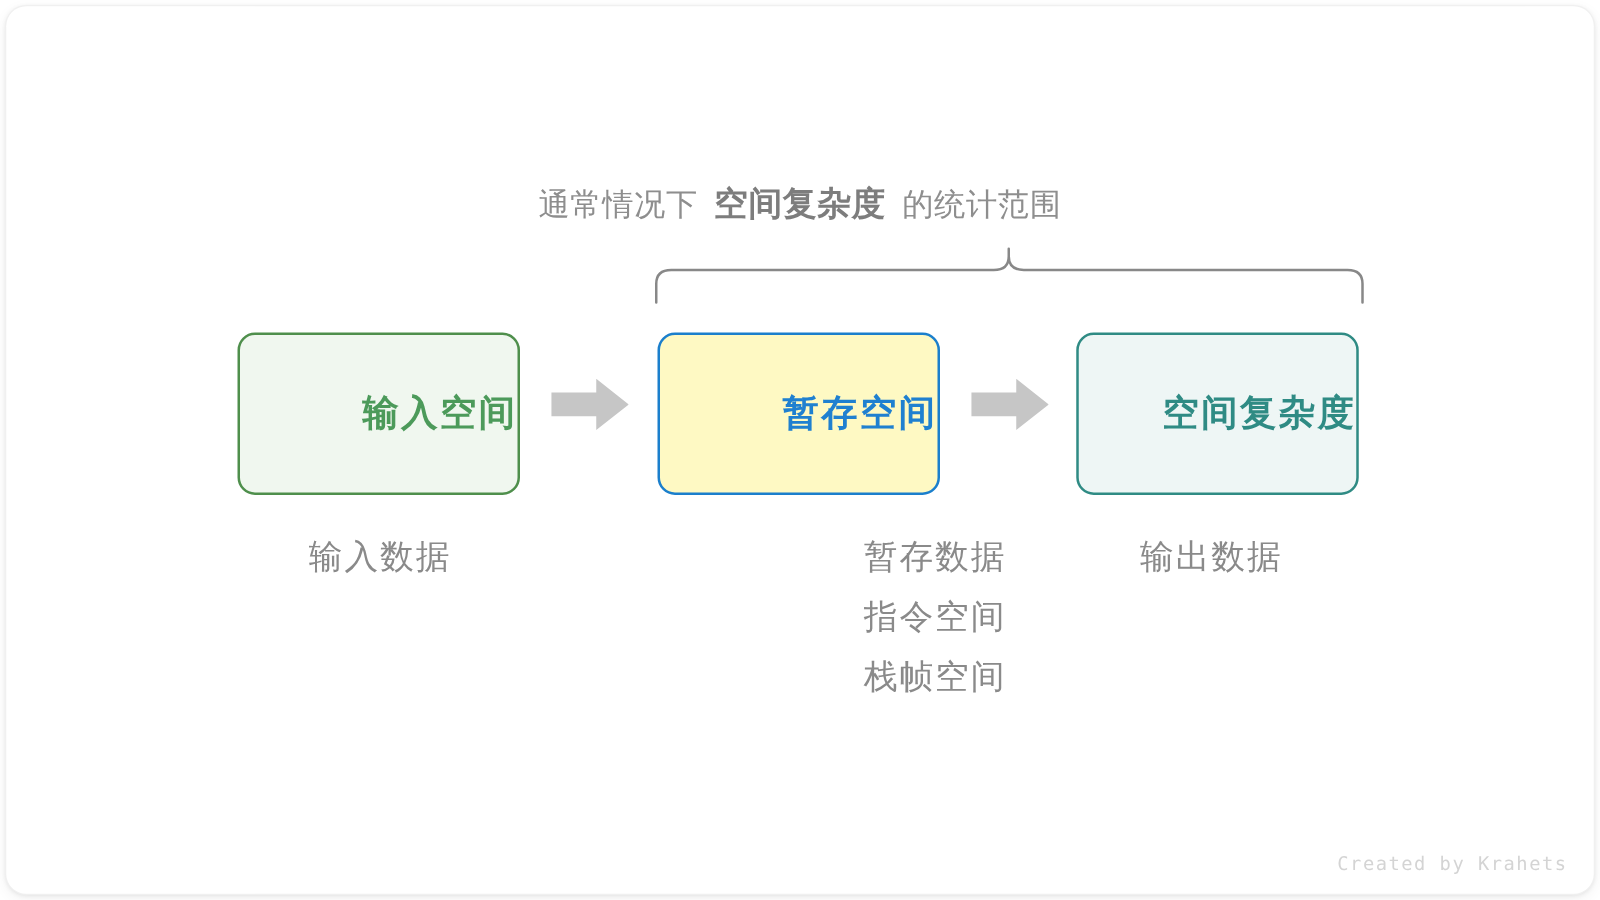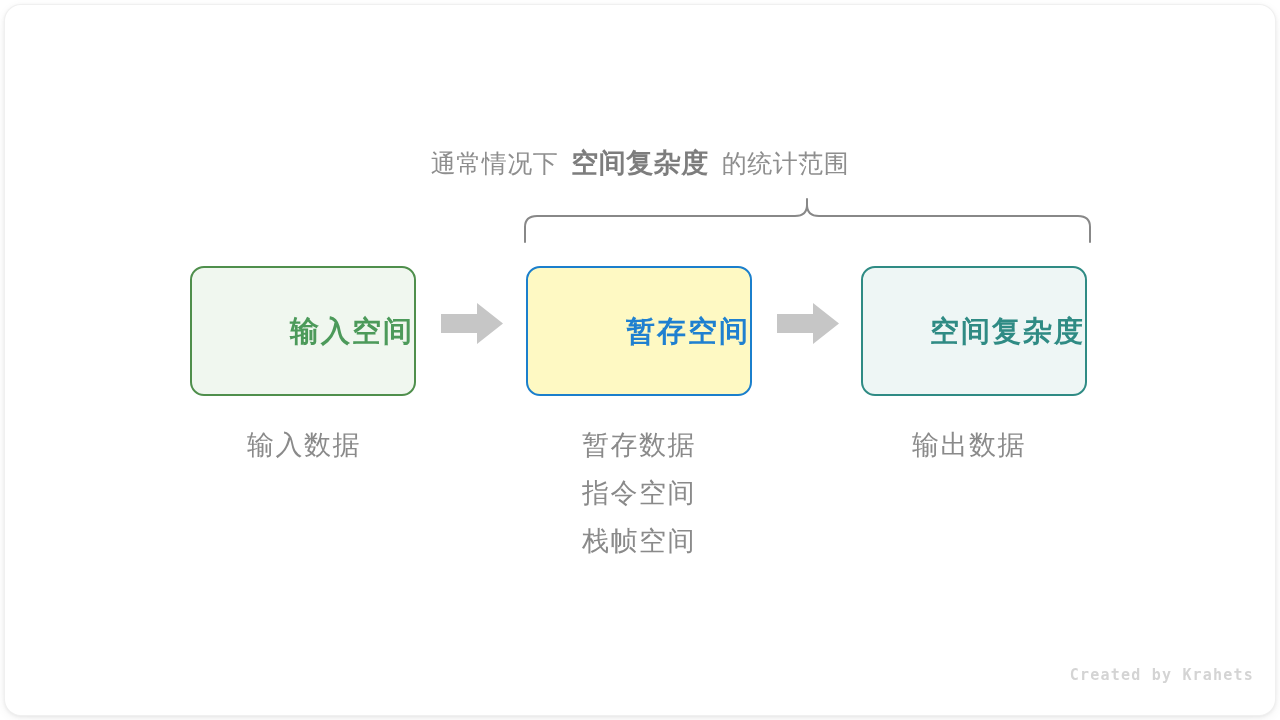--- a/index.html
+++ b/index.html
@@ -112,42 +112,41 @@
     top: 421px;
     width: 1280px;
     height: 140px;
   }
   .sublabel-col {
     position: absolute;
     width: 300px;
     text-align: center;
   }
   .col-1 { left: 154px; }
-  .col-2 { left: 489px; }
+  .col-2 { left: 505px; text-align: right; }
   .col-3 { left: 819px; }
 
   .sublabel-item {
     font-size: 27px;
     color: #8a8a8a;
     letter-spacing: 1.5px;
     line-height: 48px;
     white-space: nowrap;
   }
 
   
   .watermark {
     position: absolute;
     right: 26px;
-    bottom: 36px;
+    bottom: 20px;
     font-family: "DejaVu Sans Mono", "Liberation Mono", monospace;
     font-size: 15px;
     color: #d4d4d4;
     letter-spacing: 1.2px;
     white-space: nowrap;
-    font-weight: bold;
   }
 </style>
 </head>
 <body>
 
 <div id="canvas">
   <div class="page-card"></div>
 
   <div class="caption">
     <span class="cap-normal">通常情况下</span><span class="cap-strong">空间复杂度</span><span class="cap-normal">的统计范围</span>

